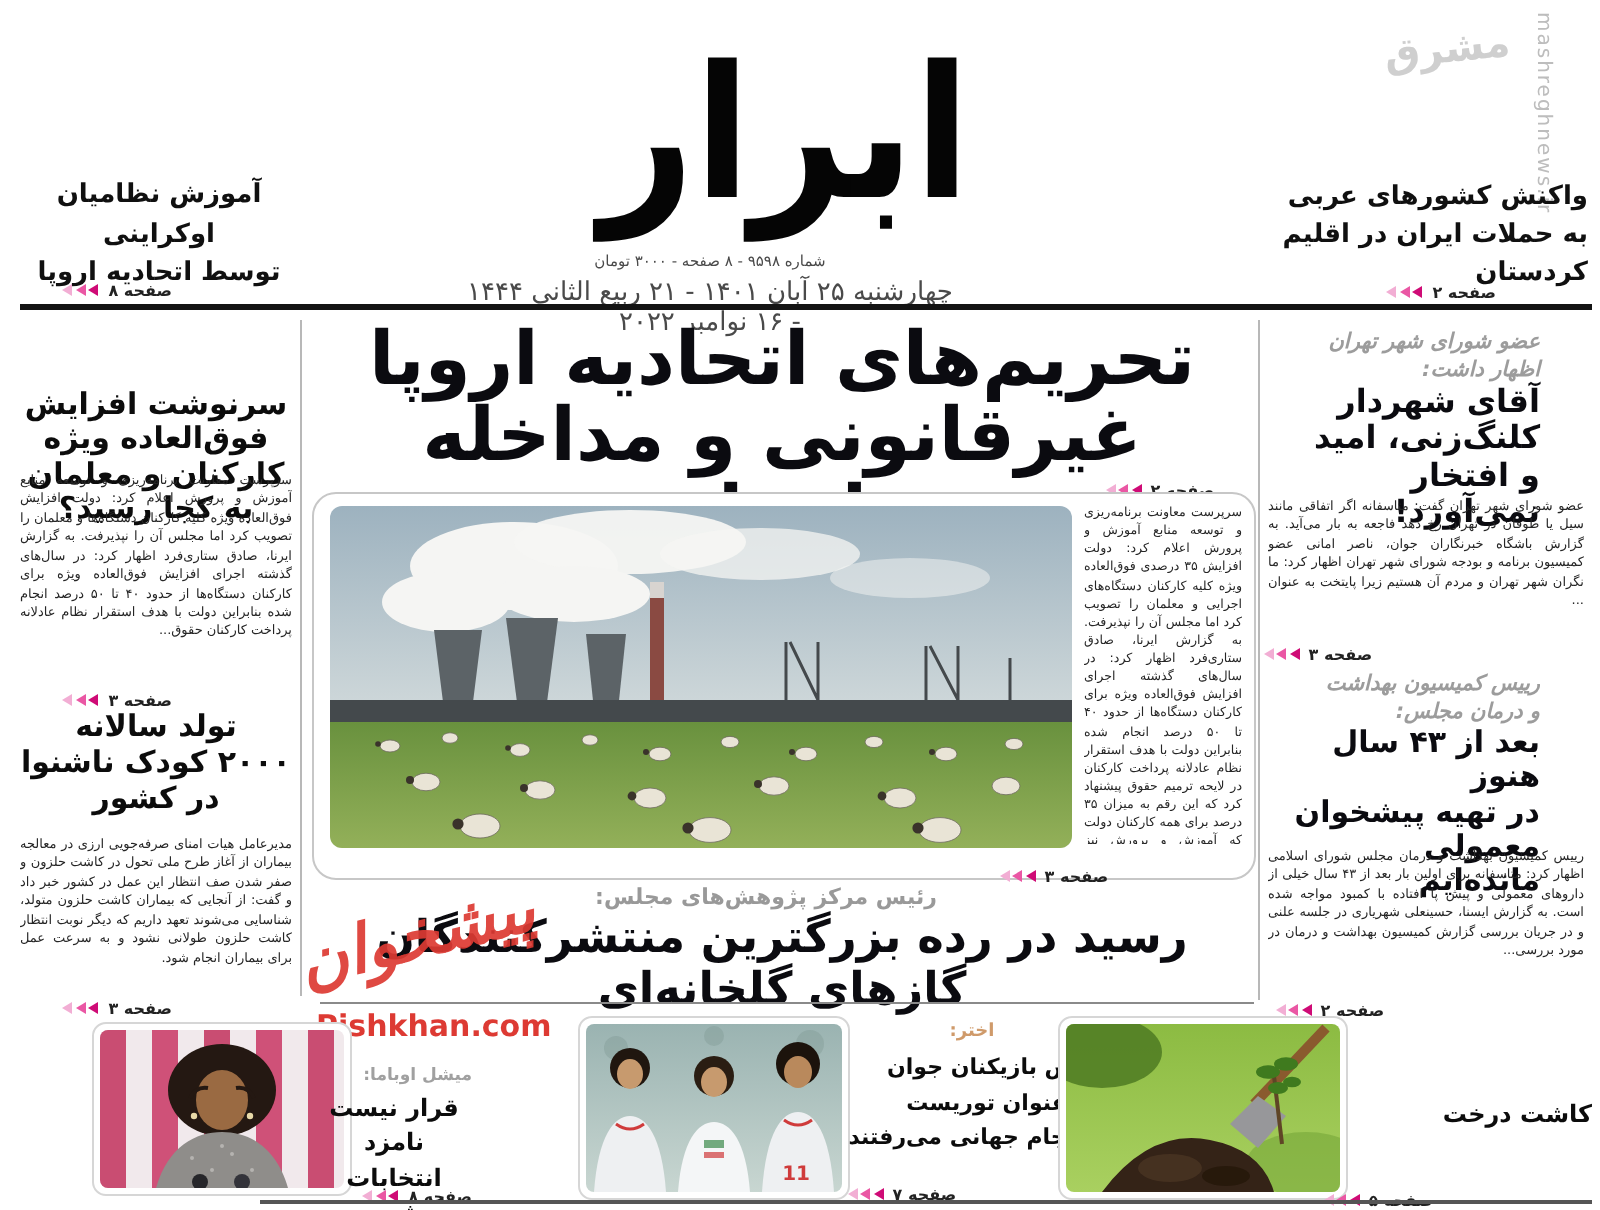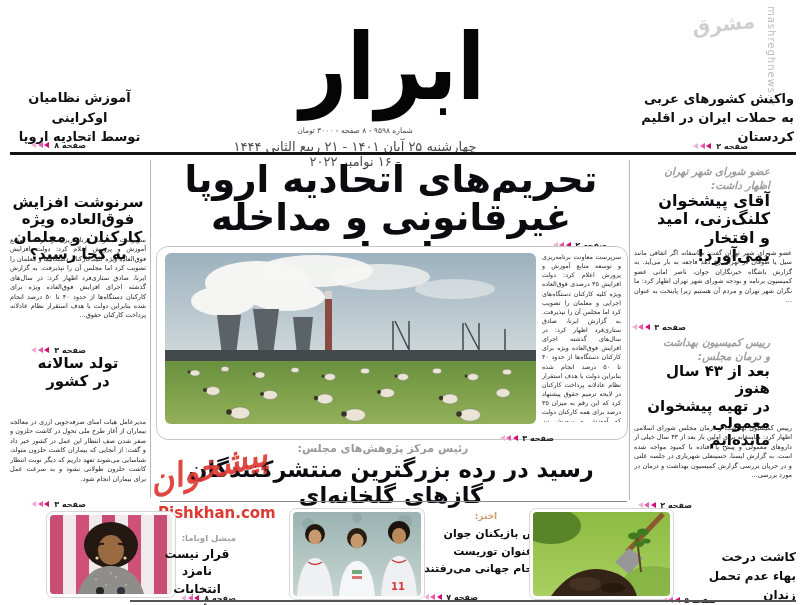--- a/index.html
+++ b/index.html
@@ -136,20 +136,21 @@
   <div class="abs body-txt lc-salary-body">سرپرست معاونت برنامه‌ریزی و توسعه منابع آموزش و پرورش اعلام کرد: دولت افزایش فوق‌العاده ویژه کلیه کارکنان دستگاه‌ها و معلمان را تصویب کرد اما مجلس آن را نپذیرفت. به گزارش ایرنا، صادق ستاری‌فرد اظهار کرد: در سال‌های گذشته اجرای افزایش فوق‌العاده ویژه برای کارکنان دستگاه‌ها از حدود ۴۰ تا ۵۰ درصد انجام شده بنابراین دولت با هدف استقرار نظام عادلانه پرداخت کارکنان حقوق...</div>
   <div class="abs lc-salary-marker">
     <span class="pmark">
       <span>صفحه ۳</span>
       <span class="pm-arrows" dir="ltr"><i class="a1"></i><i class="a2"></i><i class="a3"></i></span>
     </span>
   </div>
 
   <div class="abs lc-deaf-head">
     <div>تولد سالانه</div>
+    <div>۲۰۰۰ کودک ناشنوا</div>
     <div>در کشور</div>
   </div>
   <div class="abs body-txt lc-deaf-body">مدیرعامل هیات امنای صرفه‌جویی ارزی در معالجه بیماران از آغاز طرح ملی تحول در کاشت حلزون و صفر شدن صف انتظار این عمل در کشور خبر داد و گفت: از آنجایی که بیماران کاشت حلزون متولد، شناسایی می‌شوند تعهد داریم که دیگر نوبت انتظار کاشت حلزون طولانی نشود و به سرعت عمل برای بیماران انجام شود.</div>
   <div class="abs lc-deaf-marker">
     <span class="pmark">
       <span>صفحه ۳</span>
       <span class="pm-arrows" dir="ltr"><i class="a1"></i><i class="a2"></i><i class="a3"></i></span>
     </span>
   </div>
 
@@ -245,21 +246,21 @@
   <div class="abs pish-script">پیشخوان</div>
   <div class="abs pish-site">Pishkhan.com</div>
 
   <div class="abs rule-mid"></div>
 
   <div class="abs rc-kicker rc-k1">
     <div>عضو شورای شهر تهران</div>
     <div>اظهار داشت:</div>
   </div>
   <div class="abs rc-head rc-h1">
-    <div>آقای پیشخوان</div>
+    <div>آقای شهردار</div>
     <div>کلنگ‌زنی، امید</div>
     <div>و افتخار نمی‌آورد!</div>
   </div>
   <div class="abs body-txt rc-body1">عضو شورای شهر تهران گفت: متاسفانه اگر اتفاقی مانند سیل یا طوفان در تهران رخ دهد فاجعه به بار می‌آید. به گزارش باشگاه خبرنگاران جوان، ناصر امانی عضو کمیسیون برنامه و بودجه شورای شهر تهران اظهار کرد: ما نگران شهر تهران و مردم آن هستیم زیرا پایتخت به عنوان ...</div>
   <div class="abs rc-marker1">
     <span class="pmark">
       <span>صفحه ۳</span>
       <span class="pm-arrows" dir="ltr"><i class="a1"></i><i class="a2"></i><i class="a3"></i></span>
     </span>
   </div>
@@ -387,21 +388,20 @@
       <g fill="#3f7a1e">
         <ellipse cx="101" cy="24" rx="6" ry="3.4"></ellipse>
           <ellipse cx="110" cy="20" rx="6" ry="3.4"></ellipse>
         <ellipse cx="106" cy="32" rx="5" ry="3"></ellipse>
           <ellipse cx="113" cy="29" rx="4.5" ry="2.6"></ellipse>
       </g>
     </svg>
   </div>
   <div class="abs tree-text">
     <div>کاشت درخت</div>
-    <div>بهاء عدم تحمل زندان</div>
   </div>
   <div class="abs tree-marker">
     <span class="pmark">
       <span>صفحه ۵</span>
       <span class="pm-arrows" dir="ltr"><i class="a1"></i><i class="a2"></i><i class="a3"></i></span>
     </span>
   </div>
 
   <div class="abs rule-bottom"></div>
 </div>

